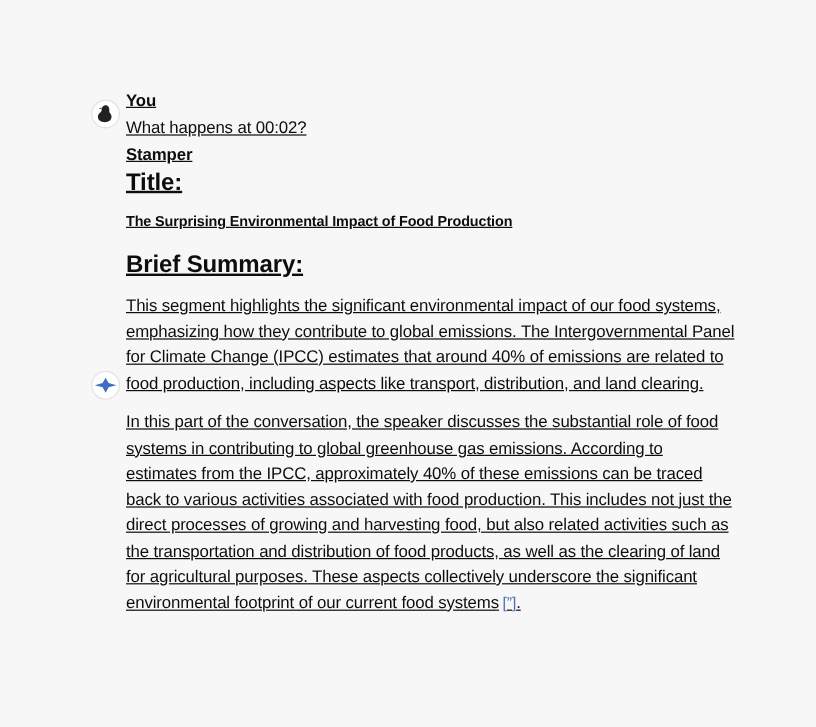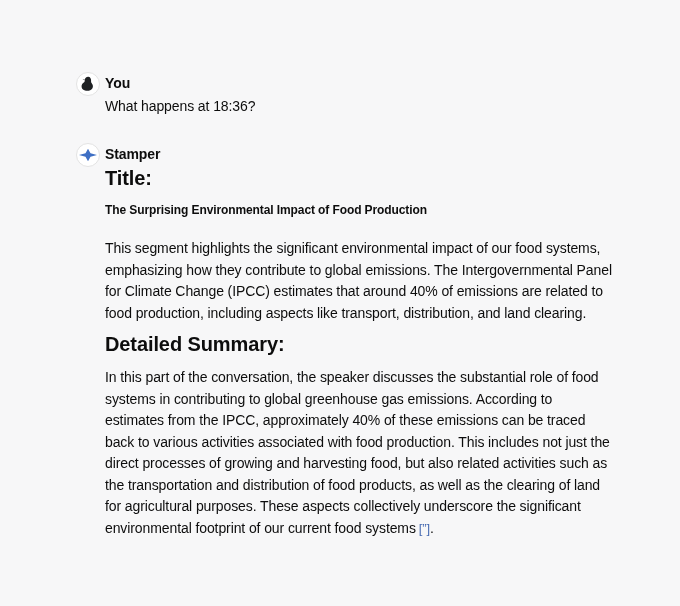--- a/index.html
+++ b/index.html
@@ -8,22 +8,22 @@
     background: #f7f7f8;
     font-family: "Liberation Sans", sans-serif;
     color: #0d0d0d;
     overflow: hidden;
   }
   .chat {
     position: absolute;
     top: 72px; left: 76px;
     width: 536px;
   }
-  .message { display: flex; align-items: flex-start; }
-  .assistant-row { margin-top: 26px; }
+  .message { display: flex; align-items: center; text-decoration: underline; }
+  .assistant-row { }
   .avatar-col { width: 24px; flex: 0 0 24px; margin-right: 5px; padding-top: 0; }
   .avatar {
     width: 24px; height: 24px; border-radius: 50%;
     background: #fff; border: 1px solid #e3e3e3;
     display: flex; align-items: center; justify-content: center;
     overflow: hidden;
   }
   .avatar svg { display: block; }
   .content-col { width: 508px; }
   .author {
@@ -65,40 +65,40 @@
         <span>
           <svg width="24" height="24" viewBox="0 0 24 24">
             <path d="M12.2 4.8c-2.1 0-3.3 1.5-3.5 3.1-.1 1 .2 1.9-.9 2.7-1.4 1-2.4 2.5-2.2 4.3.2 2 2.1 3.4 4.3 3.8 2.5.4 5.2-.3 6.4-2.2 1-1.5.8-3.5-.4-4.9-.8-1-.9-1.6-.8-2.8.1-2-1-4-2.9-4z" fill="#1f2123"></path>
             <path d="M8.9 7.2c-.8-.5-1.9-.4-2.3.2.6.2 1.5.3 2.3-.2z" fill="#1f2123"></path>
           </svg>
         </span>
       </div>
     </div>
     <div class="content-col">
       <div class="author">You</div>
-      <div class="user-text">What happens at 18:36?</div>
+      <div class="user-text">What happens at 00:02?</div>
     </div>
   </div>
 
   <div class="message assistant-row">
     <div class="avatar-col">
       <div class="avatar">
         <span>
           <svg width="22" height="22" viewBox="0 0 22 22">
             <path d="M2 11 L8.5 9.2 L11 4.8 L13.5 9.2 L20 11 L13.5 12.8 L11 17.2 L8.5 12.8 Z" fill="#3e6fc4"></path>
           </svg>
         </span>
       </div>
     </div>
     <div class="content-col">
       <div class="author">Stamper</div>
 
       <h3 class="section-heading">Title:</h3>
       <div class="subtitle">The Surprising Environmental Impact of Food Production</div>
 
+      <h3 class="section-heading later">Brief Summary:</h3>
       <p class="body-text">This segment highlights the significant environmental impact of our food systems, emphasizing how they contribute to global emissions. The Intergovernmental Panel for Climate Change (IPCC) estimates that around 40% of emissions are related to food production, including aspects like transport, distribution, and land clearing.</p>
 
-      <h3 class="section-heading later">Detailed Summary:</h3>
       <p class="body-text"><span>In this part of the conversation, the speaker discusses the substantial role of food systems in contributing to global greenhouse gas emissions. According to estimates from the IPCC, approximately 40% of these emissions can be traced back to various activities associated with food production. This includes not just the direct processes of growing and harvesting food, but also related activities such as the transportation and distribution of food products, as well as the clearing of land for agricultural purposes. These aspects collectively underscore the significant environmental footprint of our current food systems</span><a class="citation" style="color: rgb(74, 109, 179);">[”]</a><span>.</span></p>
     </div>
   </div>
 
 </div>
 
 </body></html>

